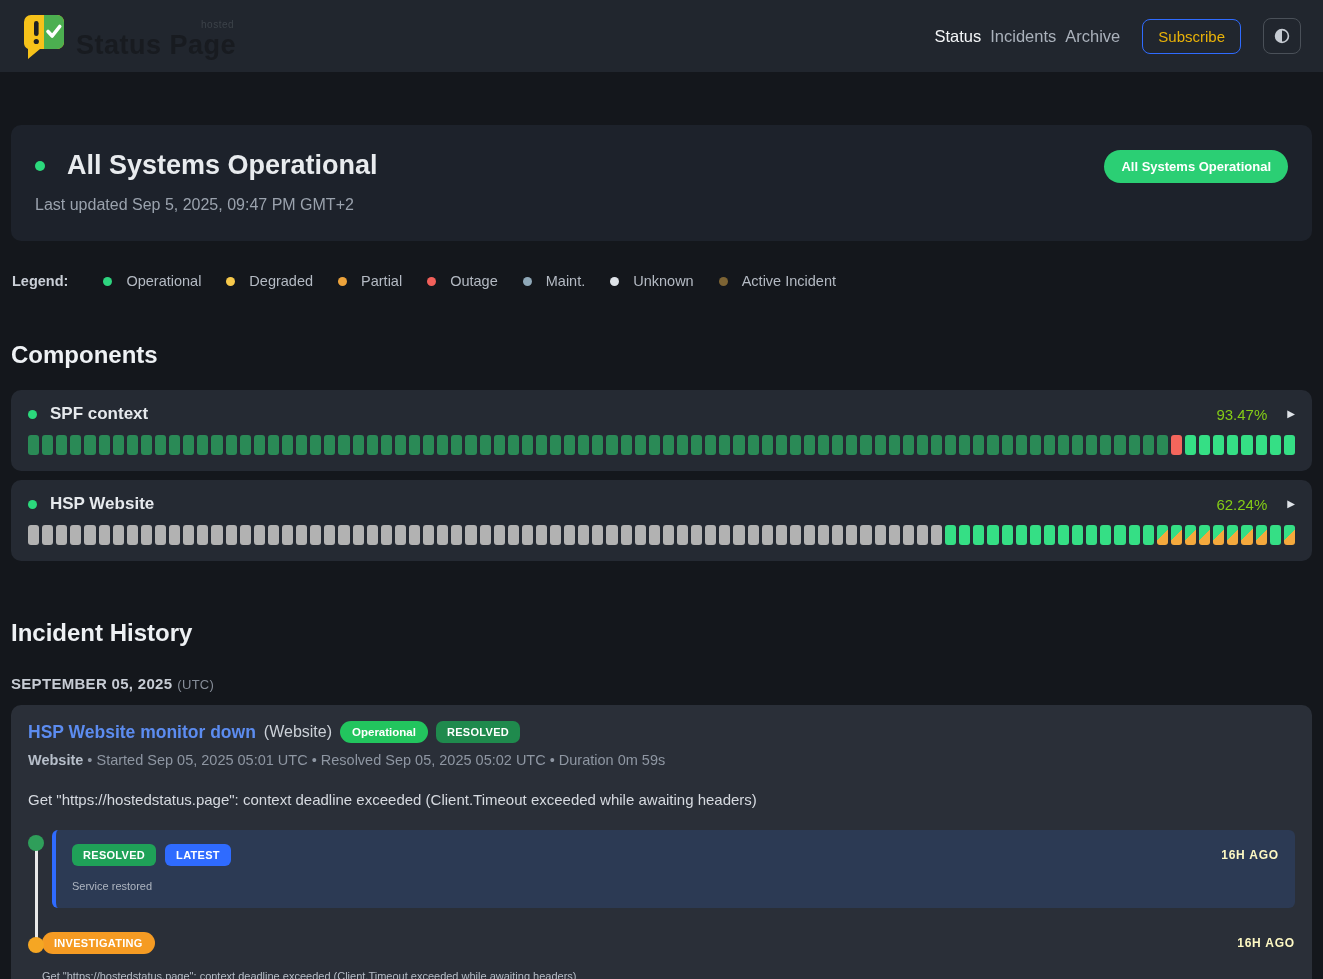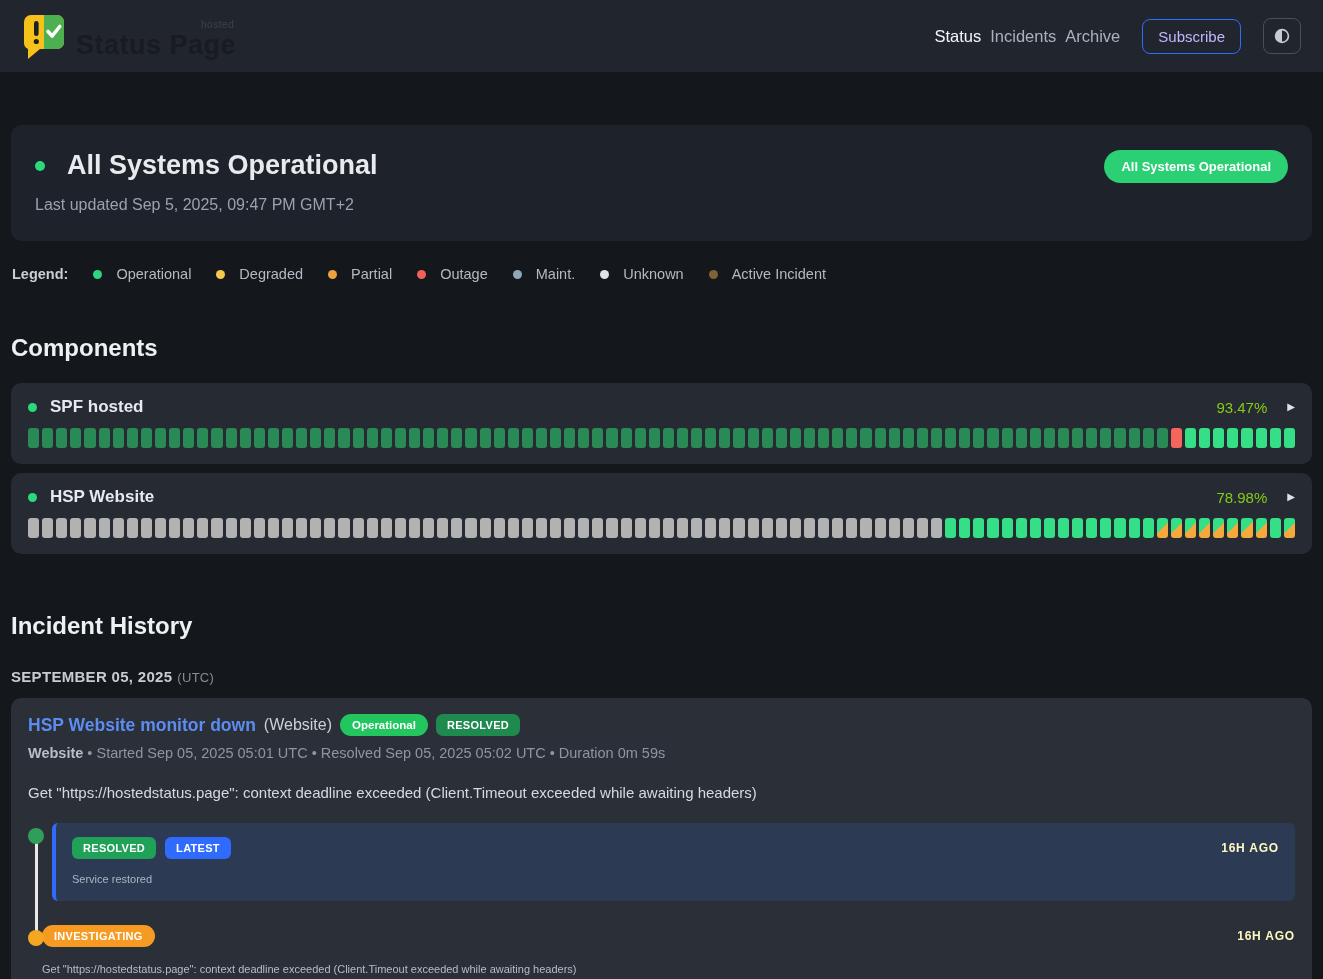--- a/index.html
+++ b/index.html
@@ -16,38 +16,38 @@
 
   
   header{height:72px;background:var(--header-bg);display:flex;align-items:center;justify-content:space-between;padding:0 22px}
   .logo{display:flex;align-items:flex-end;gap:10px;cursor:pointer}
   .logo-text{position:relative;font-size:27px;font-weight:700;color:#181b20;line-height:1;padding-top:12px;letter-spacing:.5px}
   .logo-sup{position:absolute;top:0;right:2px;font-size:10px;font-weight:400;color:#3c4249;letter-spacing:.5px}
   .navwrap{display:flex;align-items:center;gap:22px}
   .nav-links{display:flex;align-items:center;gap:9px}
   .nav-link{font-size:16.5px;color:#aab1bb;text-decoration:none;cursor:pointer}
   .nav-link.active{color:#f4f6f8}
-  .subscribe-btn{background:transparent;border:1px solid var(--accent-blue);color:#c4b5fd;font-family:inherit;
+  .subscribe-btn{background:transparent;border:1px solid var(--accent-blue);color:#eab308;font-family:inherit;
     font-size:15px;padding:8px 15px;border-radius:8px;cursor:pointer}
   .theme-toggle{width:38px;height:36px;background:transparent;border:1px solid #4a5058;border-radius:8px;
     display:flex;align-items:center;justify-content:center;cursor:pointer}
 
   .container{padding:0 11px}
 
   
   .hero{margin-top:53px;background:var(--card-bg);border-radius:10px;padding:25px 24px 27px;position:relative}
   .hero-title-row{display:flex;align-items:center;gap:22px}
   .hero-dot{width:10px;height:10px;border-radius:50%;background:var(--accent-green)}
   .hero-title{font-size:27px;font-weight:600;color:#e8ebee}
   .hero-updated{margin-top:15px;font-size:16px;color:var(--text-secondary)}
   .hero-badge{position:absolute;right:24px;top:25px;background:#2bcf74;color:#fff;font-size:13px;font-weight:700;
     padding:9px 17px;border-radius:999px}
 
   
-  .legend{margin-top:25px;display:flex;align-items:flex-end;gap:25px;padding:0 1px}
+  .legend{margin-top:32px;display:flex;align-items:flex-end;gap:35px;padding:0 1px}
   .legend-label{font-size:14.5px;font-weight:700;color:#c9ced6}
   .legend-item{display:flex;align-items:center;gap:14px;font-size:14.5px;color:#b4bac3}
   .legend-dot{width:9px;height:9px;border-radius:50%}
 
   
   .section-heading{margin-top:52px;font-size:24px;font-weight:600;color:#eef1f4}
   .component-list{margin-top:21px;display:flex;flex-direction:column;gap:9px}
   .component-card{background:var(--component-card-bg);border-radius:10px;padding:14px 17px 16px}
   .component-head{display:flex;align-items:center}
   .component-dot{width:9px;height:9px;border-radius:50%;background:var(--accent-green);margin-right:13px}
@@ -173,21 +173,21 @@
           <span>Active Incident</span>
         </span>
       </span>
   </div>
 
   <h2 class="section-heading">Components</h2>
   <div class="component-list">
       <div class="component-card">
         <div class="component-head">
           <span class="component-dot"></span>
-          <span class="component-name">SPF hosted</span>
+          <span class="component-name">SPF context</span>
           <span class="component-right">
             <span class="component-uptime">93.47%</span>
             <button class="component-caret">▶</button>
           </span>
         </div>
         <div class="bars">
           <div class="bar bar-op"></div>
           <div class="bar bar-op"></div>
           <div class="bar bar-op"></div>
           <div class="bar bar-op"></div>
@@ -277,21 +277,21 @@
           <div class="bar bar-bright"></div>
           <div class="bar bar-bright"></div>
           <div class="bar bar-bright"></div>
         </div>
       </div>
       <div class="component-card">
         <div class="component-head">
           <span class="component-dot"></span>
           <span class="component-name">HSP Website</span>
           <span class="component-right">
-            <span class="component-uptime">78.98%</span>
+            <span class="component-uptime">62.24%</span>
             <button class="component-caret">▶</button>
           </span>
         </div>
         <div class="bars">
           <div class="bar bar-gray"></div>
           <div class="bar bar-gray"></div>
           <div class="bar bar-gray"></div>
           <div class="bar bar-gray"></div>
           <div class="bar bar-gray"></div>
           <div class="bar bar-gray"></div>

